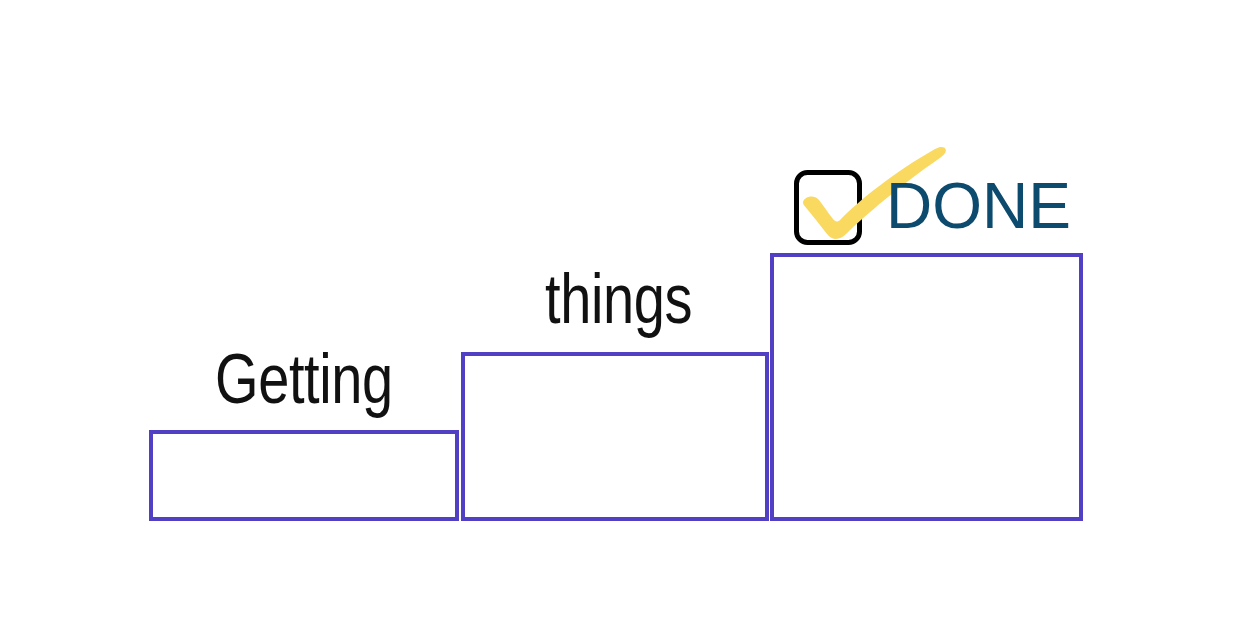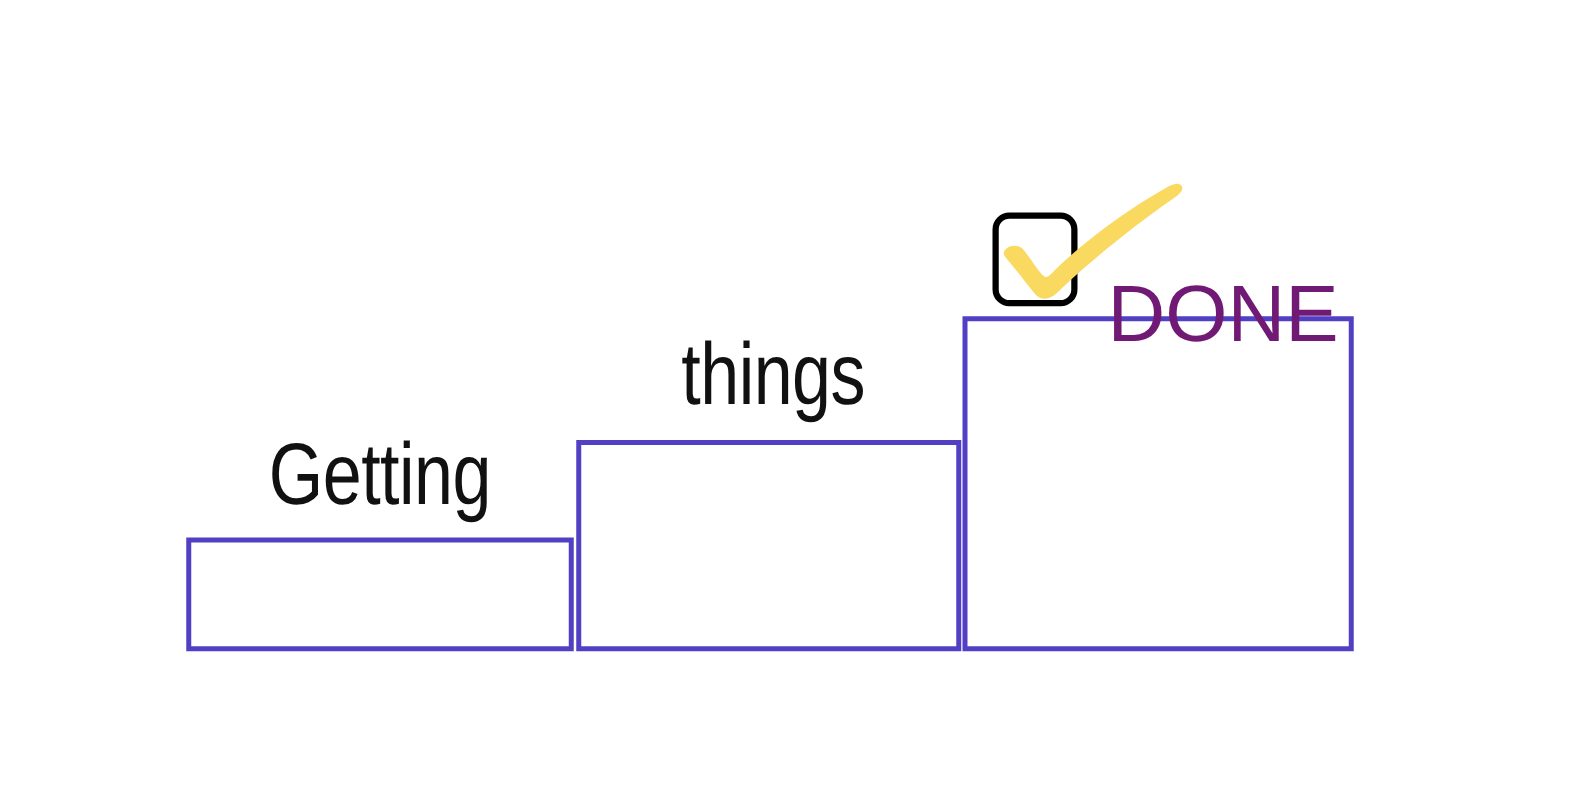--- a/index.html
+++ b/index.html
@@ -105,16 +105,16 @@
                C 35.5 70.5, 40.0 78.0, 45.0 84.0
                C 47.5 87.0, 49.5 87.5, 52.5 84.5
                C 70.0 66.5, 106.0 37.0, 147.0 14.0
                C 152.5 10.9, 156.5 11.5, 157.6 14.2
                C 158.7 17.0, 156.2 19.9, 151.5 23.2
                C 112.0 50.5, 77.0 80.5, 58.0 99.0
                C 51.5 105.3, 44.5 105.6, 39.5 99.5
                C 32.0 90.3, 23.5 79.0, 17.0 71.5
                C 14.2 68.3, 14.4 65.8, 17.5 63.5 Z"></path>
     </svg>
-    <div id="done-text" style="color: #701a75; margin-top: 45px;">DONE</div>
+    <div id="done-text" style="color: #0c4a6e;">DONE</div>
   </div>
 
 </div>
 
 </body></html>

